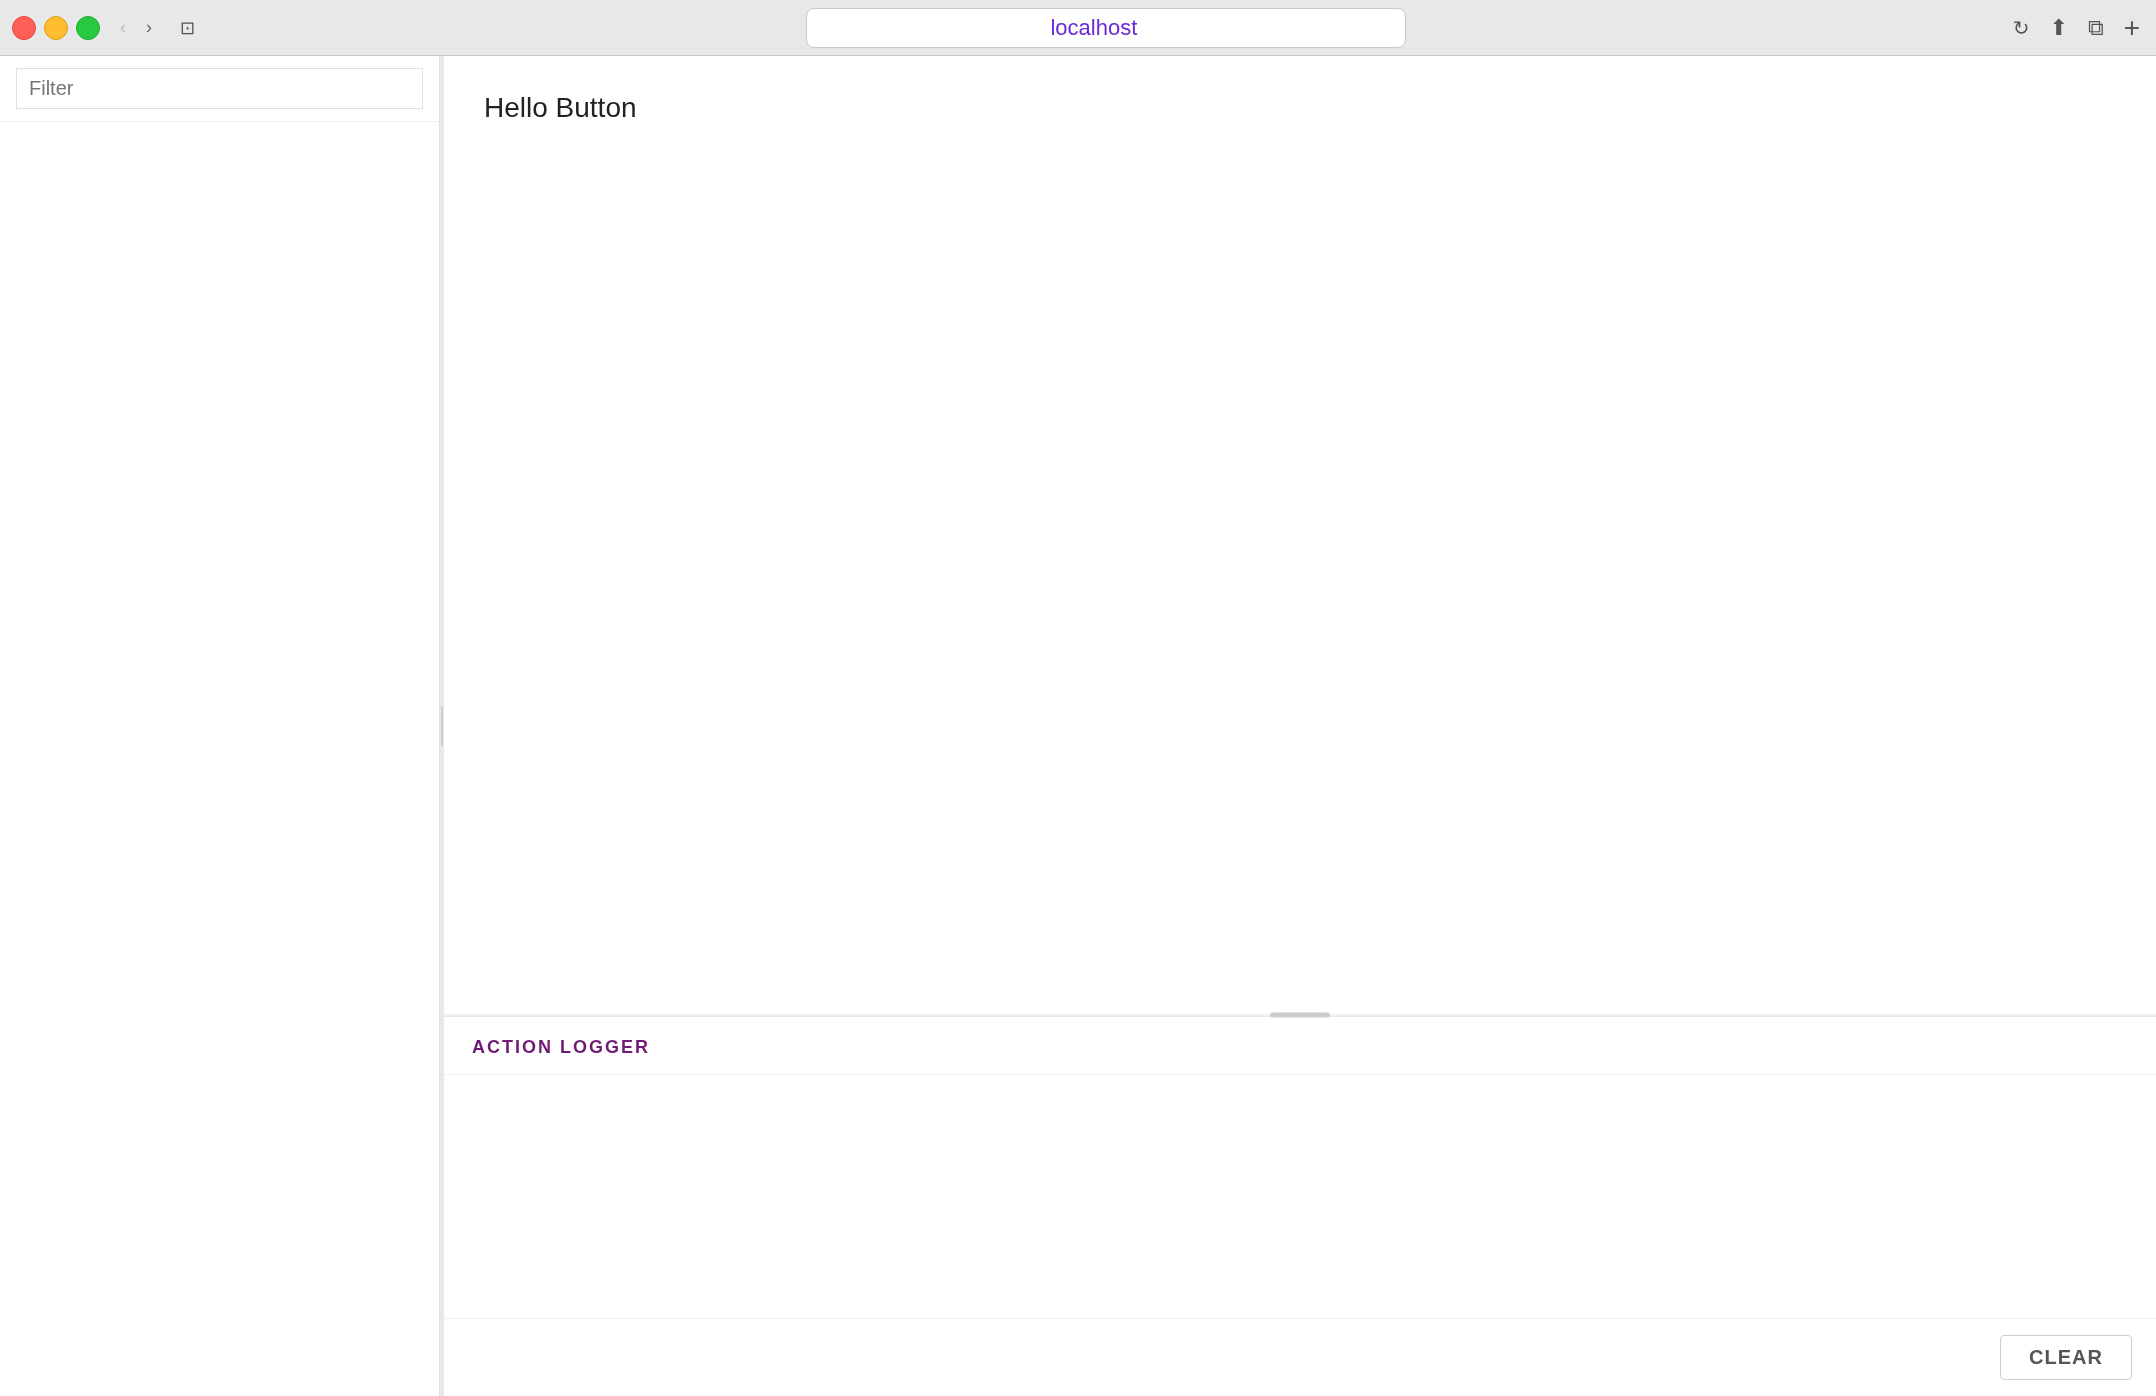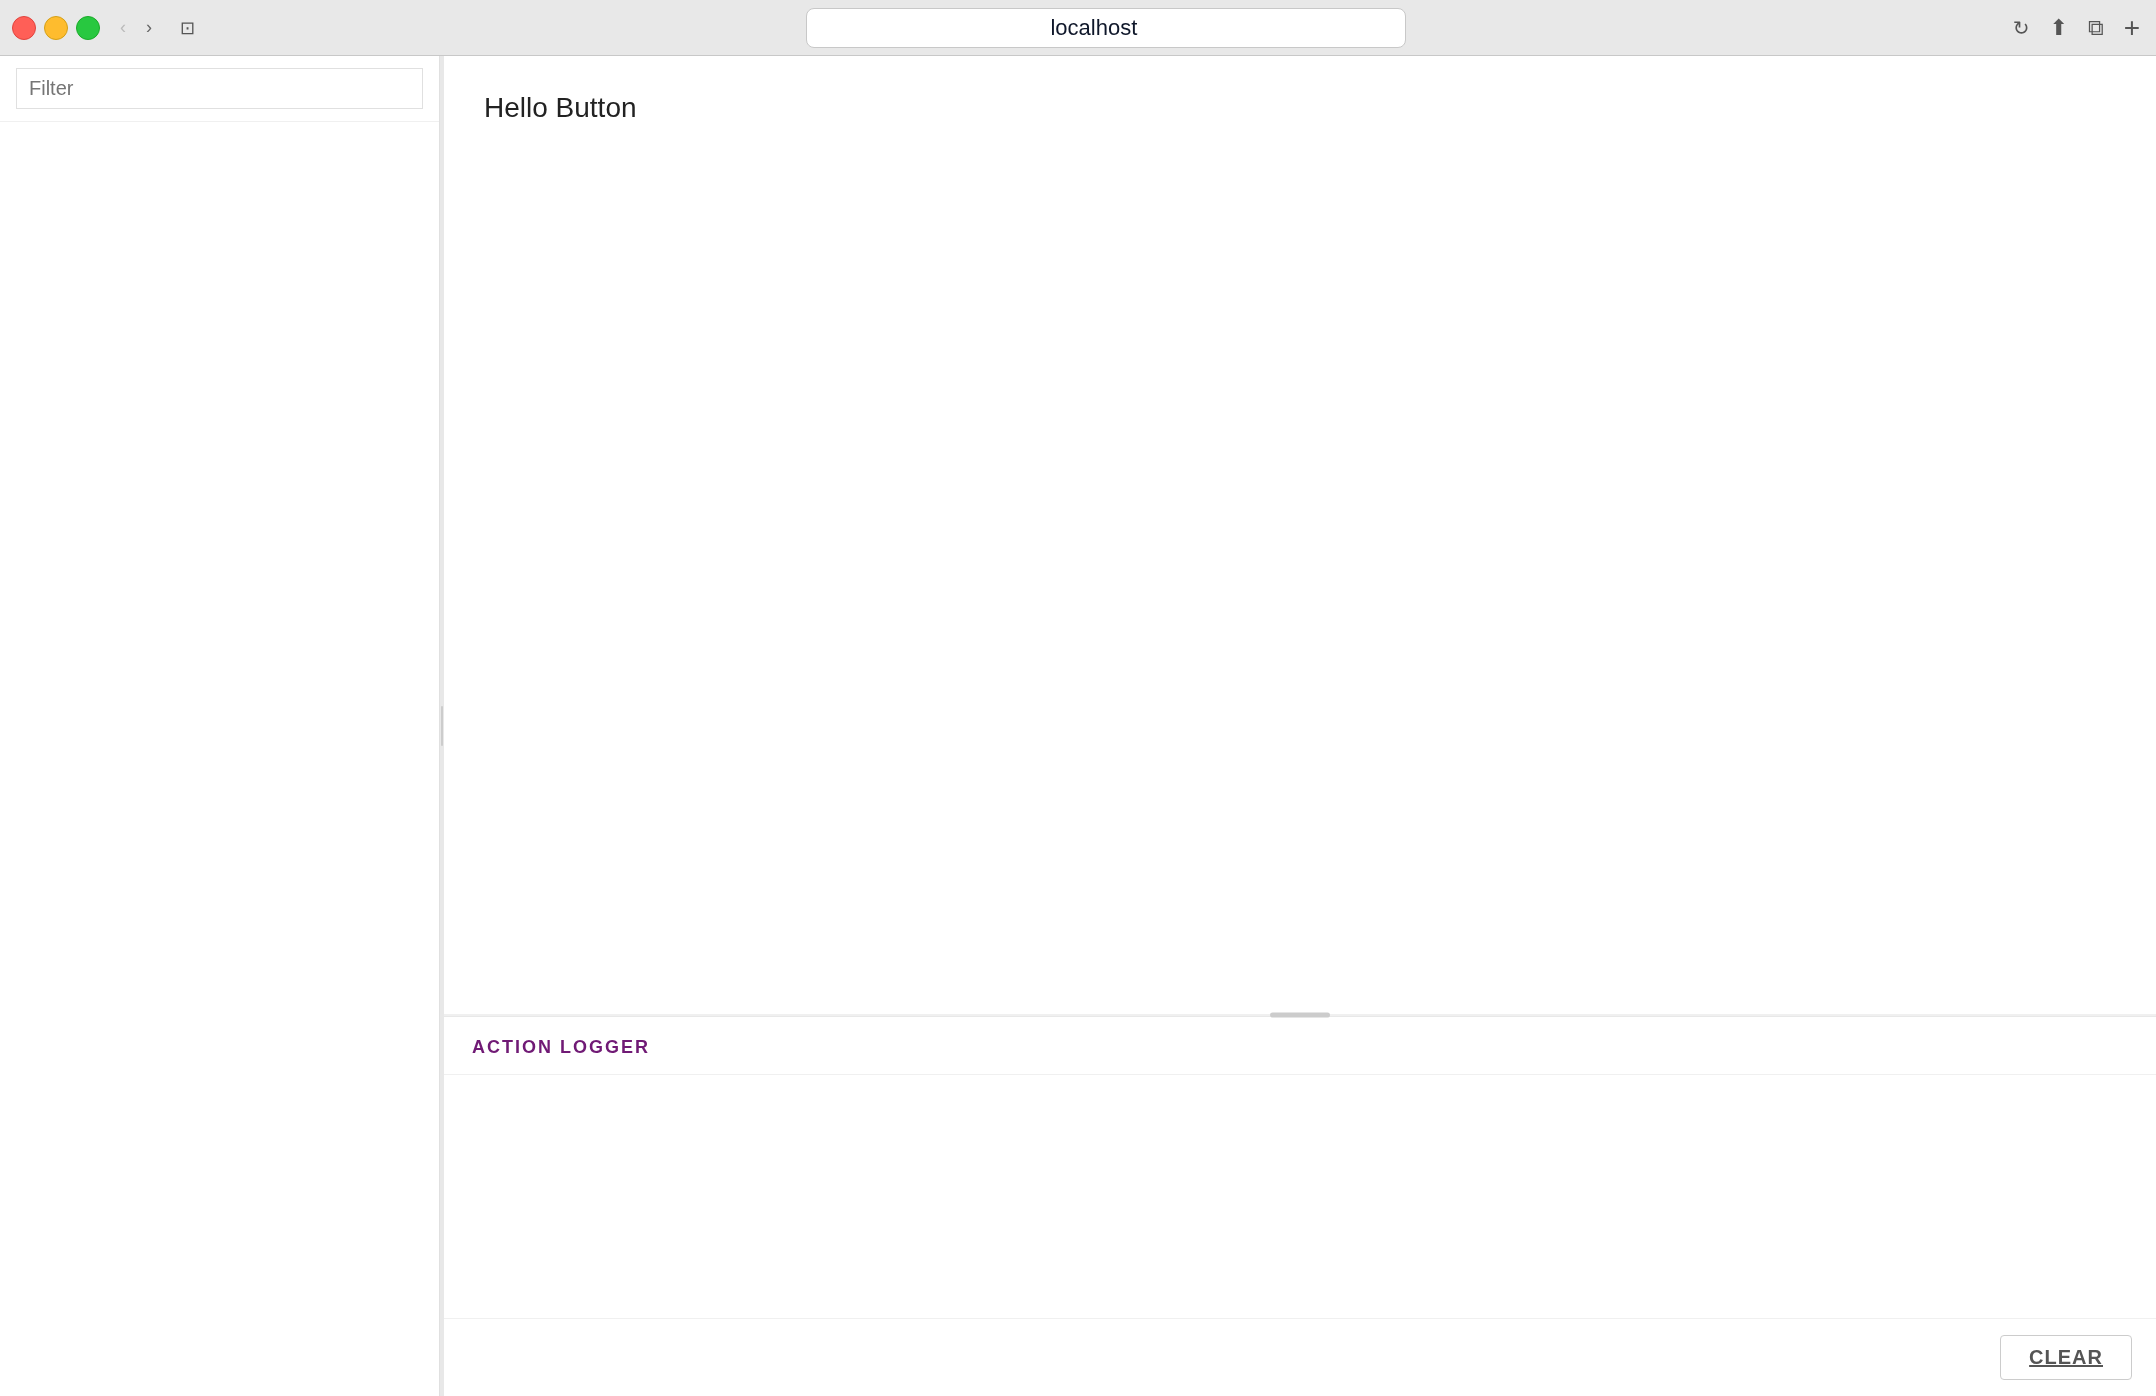--- a/index.html
+++ b/index.html
@@ -77,21 +77,21 @@
       align-items: center;
     }
 
     .address-input {
       width: 600px;
       padding: 6px 40px 6px 16px;
       border-radius: 8px;
       border: 1px solid #c8c8c8;
       background: white;
       font-size: 22px;
-      color: #0f172a;
+      color: #6d28d9;
       text-align: center;
       outline: none;
     }
 
     .browser-action-btn {
       background: none;
       border: none;
       cursor: pointer;
       color: #555;
       font-size: 22px;
@@ -311,21 +311,20 @@
       background: none;
       border: 1px solid #ccc;
       border-radius: 4px;
       padding: 10px 28px;
       font-size: 20px;
       font-weight: 600;
       letter-spacing: 1px;
       color: #555;
       cursor: pointer;
       text-transform: uppercase;
-      text-decoration: underline;
     }
   </style>
 </head>
 <body>
 
 <div class="browser-chrome">
   <div class="traffic-lights">
     <div class="traffic-light traffic-light-red"></div>
     <div class="traffic-light traffic-light-yellow"></div>
     <div class="traffic-light traffic-light-green"></div>

